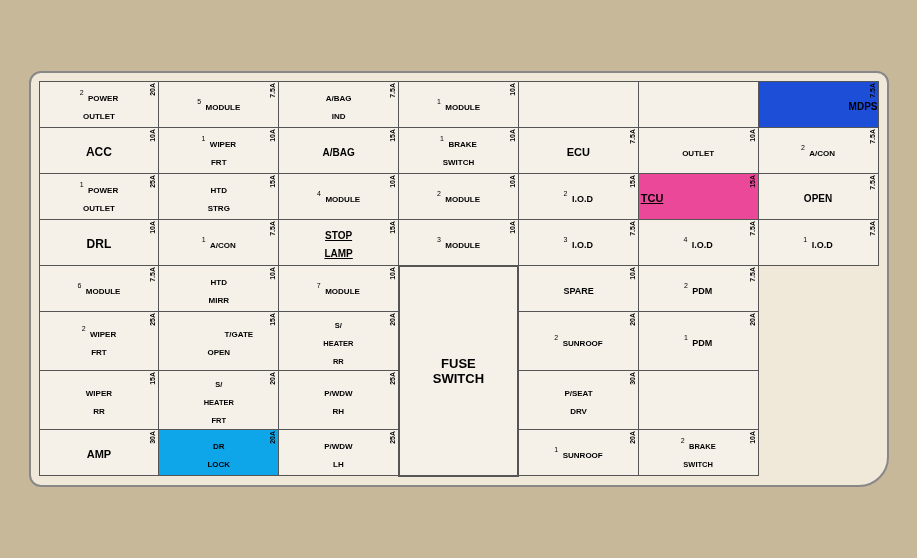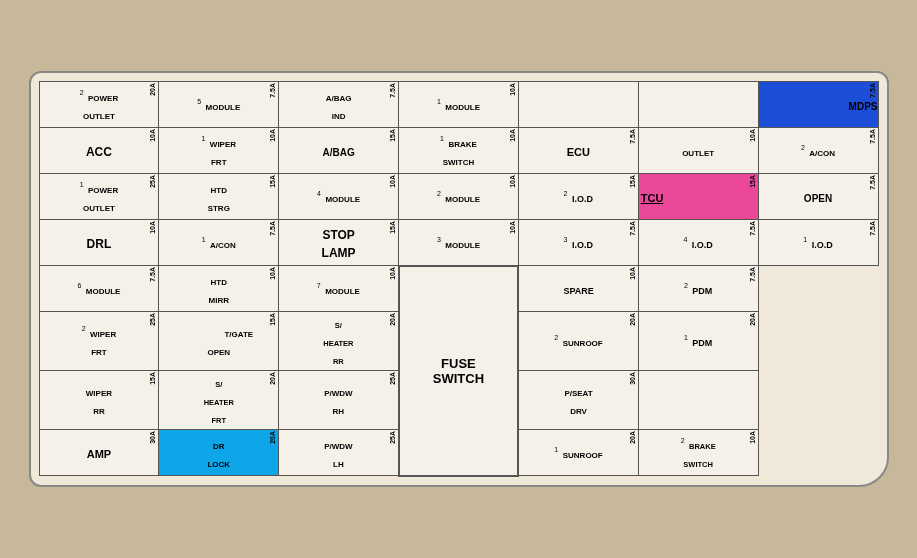--- a/index.html
+++ b/index.html
@@ -156,21 +156,21 @@
           <span style="position:absolute;top:1px;right:2px;font-size:7px;font-weight:bold;writing-mode:vertical-rl;transform:rotate(180deg);">10A</span>
         </td>
 
         <td colspan="2" style="border:1.5px solid #555; background:#f5f0e8; text-align:center; vertical-align:middle; padding:2px; position:relative; height:46px;">
           <span class="num-super">1</span>
           <span style="font-size:8px;font-weight:bold;">A/CON</span>
           <span style="position:absolute;top:1px;right:2px;font-size:7px;font-weight:bold;writing-mode:vertical-rl;transform:rotate(180deg);">7.5A</span>
         </td>
 
         <td colspan="2" style="border:1.5px solid #555; background:#f5f0e8; text-align:center; vertical-align:middle; padding:2px; position:relative; height:46px;">
-          <span style="font-size:12px;font-weight:bold;">STOP<br>LAMP</span>
+          <span style="font-size:10px;font-weight:bold;text-decoration:underline;">STOP<br>LAMP</span>
           <span style="position:absolute;top:1px;right:2px;font-size:7px;font-weight:bold;writing-mode:vertical-rl;transform:rotate(180deg);">15A</span>
         </td>
 
         <td colspan="2" style="border:1.5px solid #555; background:#f5f0e8; text-align:center; vertical-align:middle; padding:2px; position:relative; height:46px;">
           <span class="num-super">3</span>
           <span style="font-size:8px;font-weight:bold;">MODULE</span>
           <span style="position:absolute;top:1px;right:2px;font-size:7px;font-weight:bold;writing-mode:vertical-rl;transform:rotate(180deg);">10A</span>
         </td>
 
         <td colspan="2" style="border:1.5px solid #555; background:#f5f0e8; text-align:center; vertical-align:middle; padding:2px; position:relative; height:46px;">

